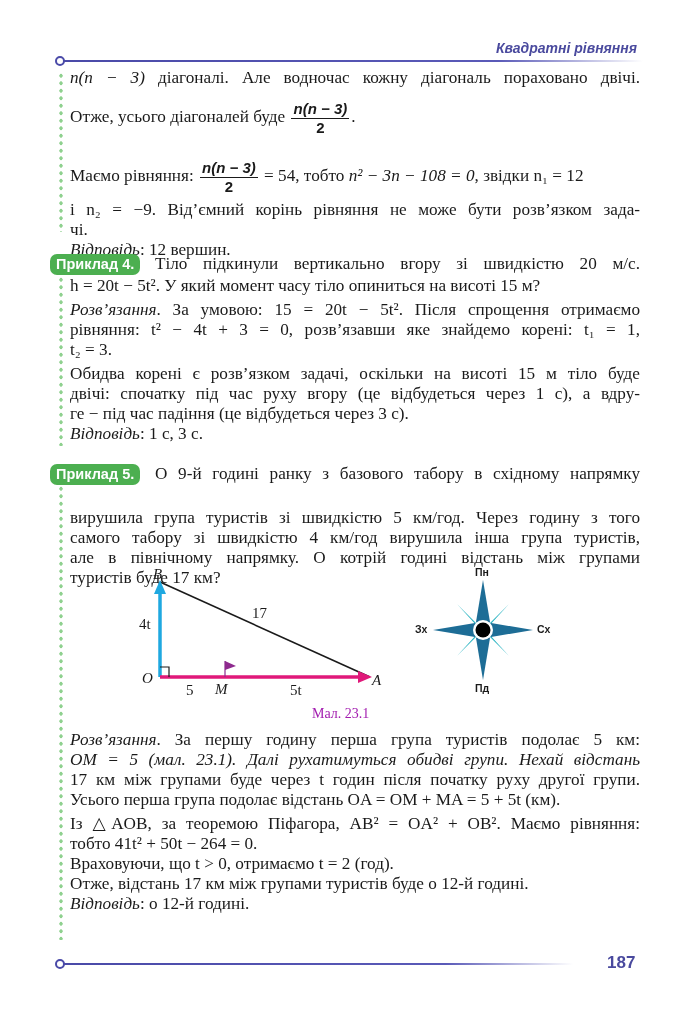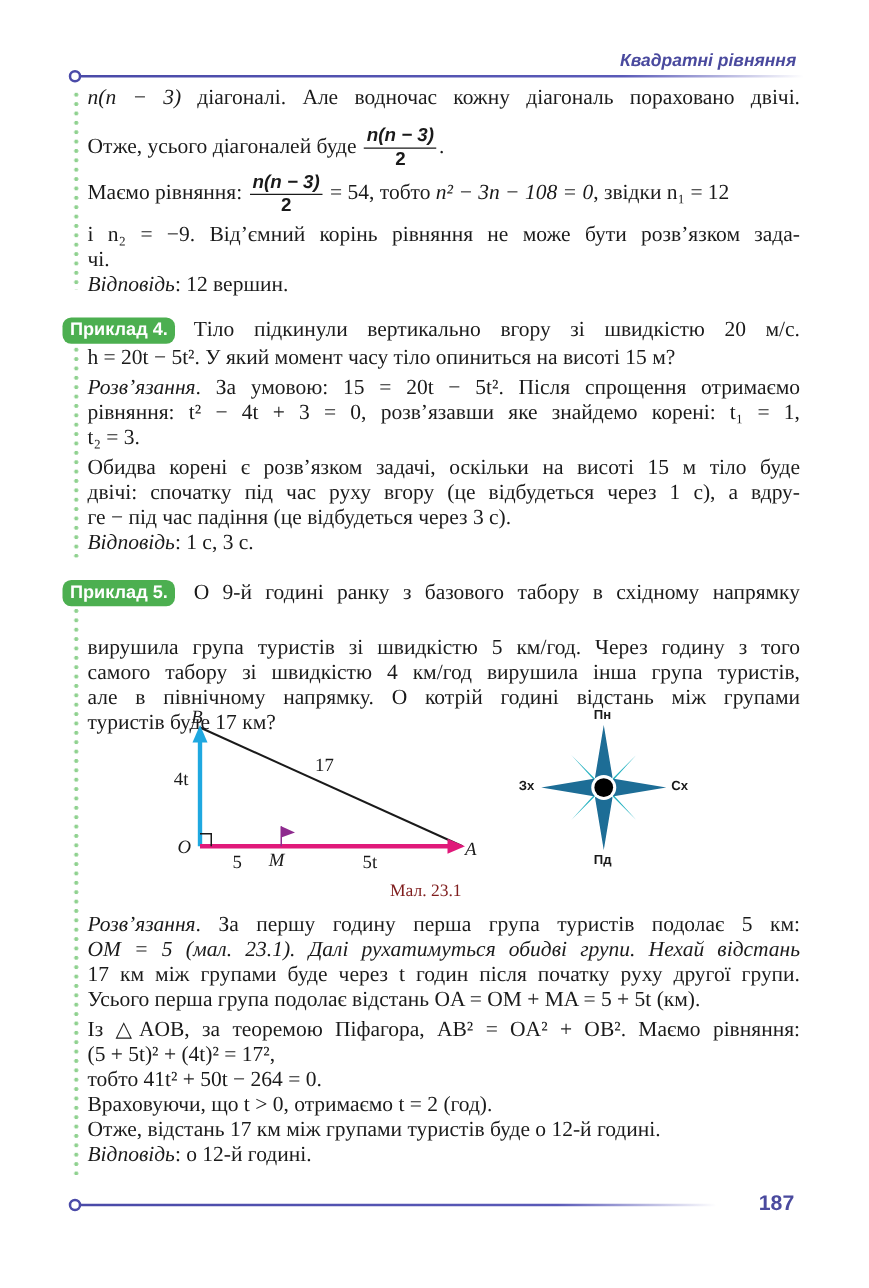--- a/index.html
+++ b/index.html
@@ -57,21 +57,21 @@
     position: absolute; left: 50px;
     background: #4caf50; color: #fff;
     font-family: "Liberation Sans", "DejaVu Sans", sans-serif; font-weight: bold;
     font-size: 14.5px; line-height: 20px; padding: 0 6px; border-radius: 7px;
     height: 21px;
   }
 
   .fig { position: absolute; left: 120px; top: 560px; width: 290px; height: 165px; }
   .fig-caption {
     position: absolute; left: 312px; top: 706px;
-    font-family: "Liberation Serif", serif; font-size: 14px; color: #7f1d1d;
+    font-family: "Liberation Serif", serif; font-size: 14px; color: #a21caf;
   }
   .compass { position: absolute; left: 405px; top: 560px; width: 175px; height: 140px; }
   .compass-label {
     position: absolute; font-family: "Liberation Sans", sans-serif; font-weight: bold;
     font-size: 10.5px; color: #1a1a1a; text-align: center;
   }
   .fig-label {
     position: absolute; font-family: "Liberation Serif", serif; font-size: 15px; color: #1a1a1a;
   }
 </style>
@@ -84,21 +84,21 @@
 
 <div class="dots" style="top:72px; height:160px;"></div>
 <div class="dots" style="top:276px; height:170px;"></div>
 <div class="dots" style="top:485px; height:455px;"></div>
 
 <div class="text" style="top:68px;">
   <span class="line" style="text-align:justify; text-align-last:justify; white-space:normal;"><i>n(n − 3)</i><span> діагоналі. Але водночас кожну діагональ пораховано двічі.</span></span>
   <span class="line" style="margin-top:12px;">
     <span>Отже, усього діагоналей буде </span><span class="frac"><span class="num it">n(n − 3)</span><span class="den">2</span></span><span>.</span>
   </span>
-  <span class="line" style="margin-top:0;">
+  <span class="line" style="margin-top:22px;">
     <span>Маємо рівняння: </span><span class="frac"><span class="num it">n(n − 3)</span><span class="den">2</span></span><span> = 54, тобто </span><span class="it">n² − 3n − 108 = 0</span><span>, звідки n₁ = 12</span>
   </span>
   <span class="line" style="margin-top:4px; text-align-last:justify; white-space:normal;">і n₂ = −9. Від’ємний корінь рівняння не може бути розв’язком зада-</span>
   <span class="line">чі.</span>
   <span class="line"><i>Відповідь</i><span>: 12 вершин.</span></span>
 </div>
 
 <div class="badge" style="top:254px;">Приклад 4.</div>
 <div class="text" style="top:254px; left:155px; width:485px;">
   <span class="line" style="text-align-last:justify; white-space:normal;">Тіло підкинули вертикально вгору зі швидкістю 20 м/с.</span>
@@ -167,21 +167,20 @@
   <span class="compass-label" style="left:10px; top:63px;">Зх</span>
   <span class="compass-label" style="left:132px; top:63px;">Сх</span>
 </div>
 
 <div class="text" style="top:730px;">
   <span class="line" style="text-align-last:justify; white-space:normal;"><i>Розв’язання</i><span>. За першу годину перша група туристів подолає 5 км:</span></span>
   <span class="line" style="text-align-last:justify; white-space:normal;font-style:italic;">OM = 5 (мал. 23.1). Далі рухатимуться обидві групи. Нехай відстань</span>
   <span class="line" style="text-align-last:justify; white-space:normal;">17 км між групами буде через t годин після початку руху другої групи.</span>
   <span class="line">Усього перша група подолає відстань OA = OM + MA = 5 + 5t (км).</span>
   <span class="line" style="margin-top:4px; text-align-last:justify; white-space:normal;">Із △AOB, за теоремою Піфагора, AB² = OA² + OB². Маємо рівняння:</span>
-  <span class="line">(5 + 5t)² + (4t)² = 17²,</span>
   <span class="line">тобто 41t² + 50t − 264 = 0.</span>
   <span class="line">Враховуючи, що t &gt; 0, отримаємо t = 2 (год).</span>
   <span class="line">Отже, відстань 17 км між групами туристів буде о 12-й годині.</span>
   <span class="line"><i>Відповідь</i><span>: о 12-й годині.</span></span>
 </div>
 
 <div class="rule rule-bottom"></div>
 <div class="rule-dot dot-bottom"></div>
 <div class="page-number">187</div>
 

